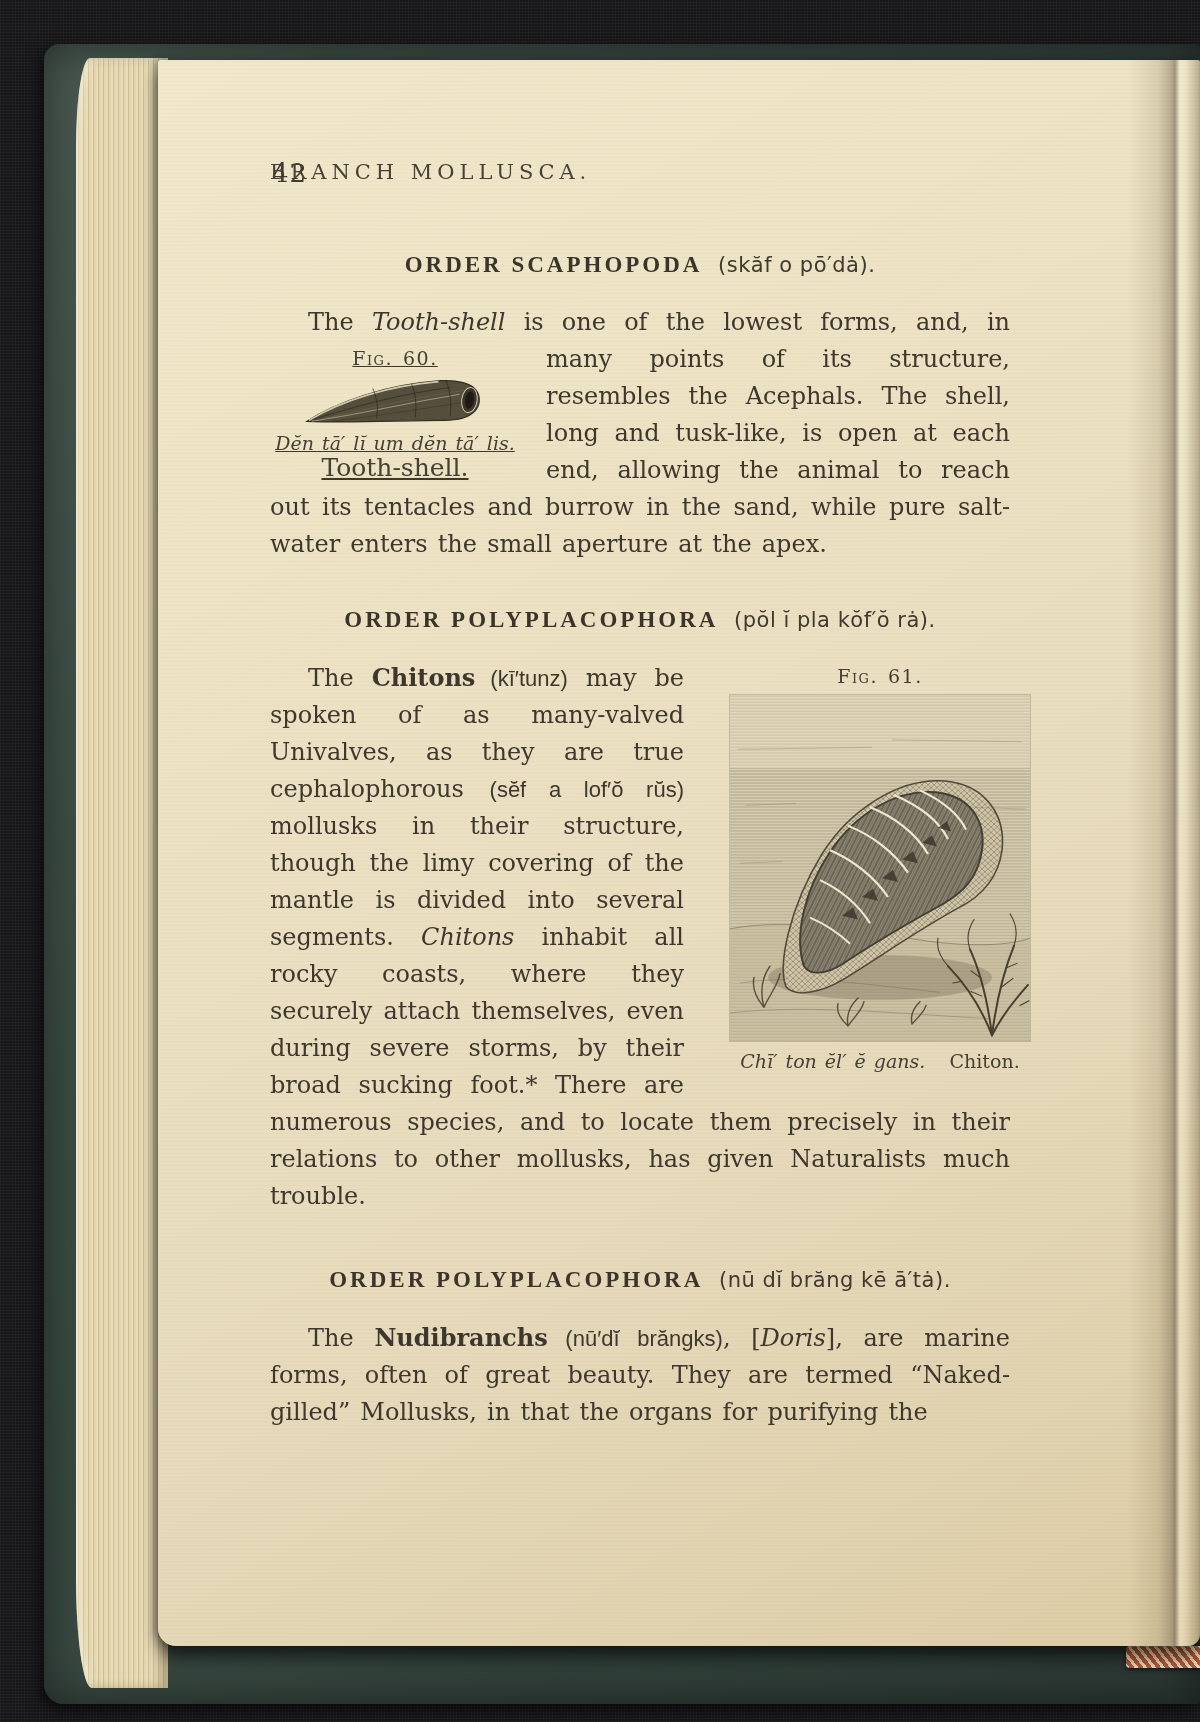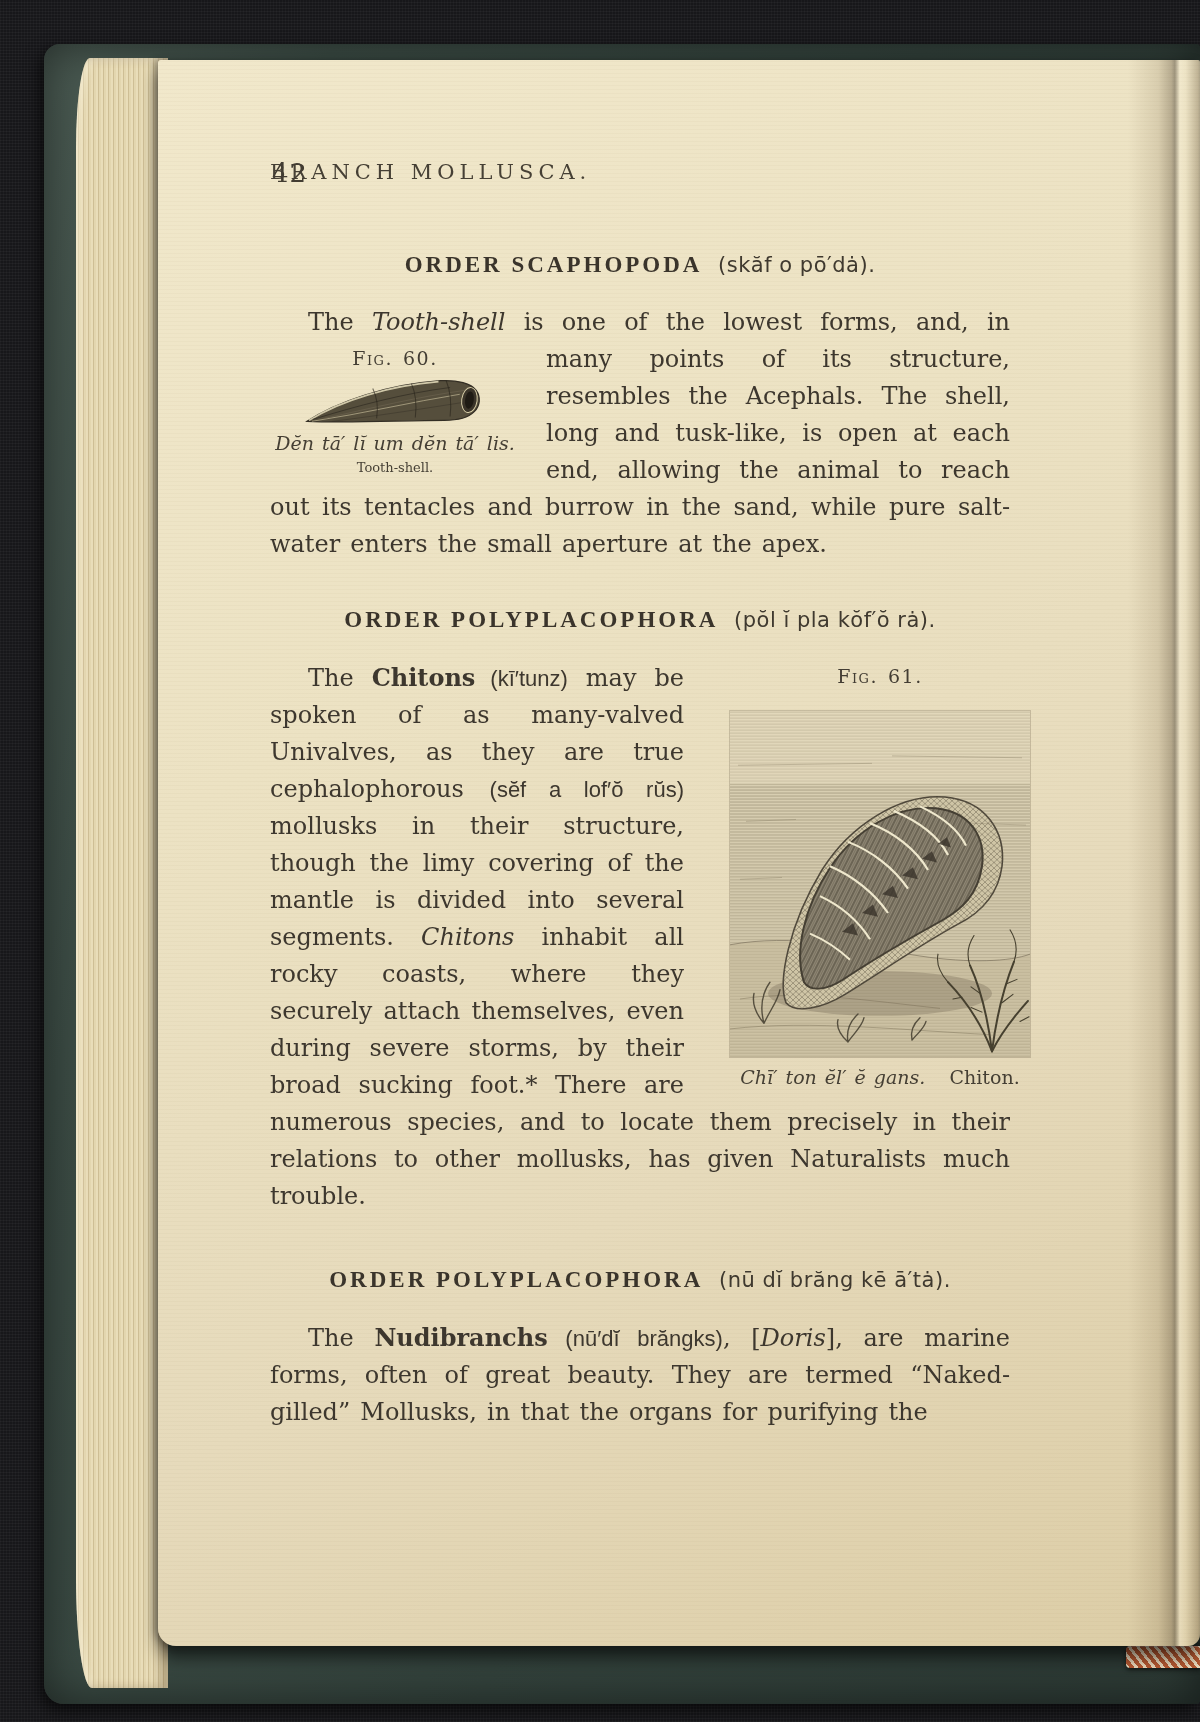--- a/index.html
+++ b/index.html
@@ -57,27 +57,27 @@
   .order-name{font-family:Liberation Serif, serif;font-weight:700;font-size:23px;letter-spacing:3px;color:#3a342b;}
   .order-pron{font-family:"DejaVu Sans",sans-serif;font-size:21px;letter-spacing:.5px;margin-left:8px;color:#3f392f;}
   .body-para{
     font-size:24px;line-height:37px;text-align:justify;text-indent:38px;
     margin:0;word-spacing:2.5px;color:#3d372e;
   }
   .pron{font-family:Liberation Sans, sans-serif;font-size:22px;word-spacing:1px;}
   .bold{font-weight:bold;}
   .ital{font-style:italic;}
   .figure{display:block;text-indent:0;text-align:center;line-height:normal;}
-  .fig60{float:left;width:250px;margin:6px 26px 4px 0;}
+  .fig60{float:left;width:250px;margin:6px 26px 4px 0;text-decoration:underline;}
   .fig61{float:right;width:352px;margin:6px -46px 6px 20px;}
   .fig-label{display:block;font-size:19px;letter-spacing:1.5px;color:#433d33;font-variant:small-caps;margin-bottom:4px;}
-  .fig61 .fig-label{margin-bottom:24px;}
+  .fig61 .fig-label{margin-bottom:8px;}
   .fig-cap{display:block;font-size:19px;color:#453f34;line-height:25px;word-spacing:2px;}
   .fig-cap .ital{font-style:italic;margin-top:44px;}
-  .fig-cap-common{display:block;font-size:13px;color:#453f34;line-height:24px;}
+  .fig-cap-common{display:block;font-size:25px;color:#453f34;line-height:24px;}
   .fig61 .fig-cap{margin-top:8px;}
   .chiton-frame{display:inline-block;box-shadow:0 0 0 1px rgba(90,80,58,.25);}
   .footnote{
     margin-top:40px;font-size:20px;line-height:29px;text-align:justify;
     text-indent:26px;word-spacing:1px;color:#3d372e;
   }
   svg{display:inline-block;vertical-align:top;}
 </style>
 </head>
 <body>

